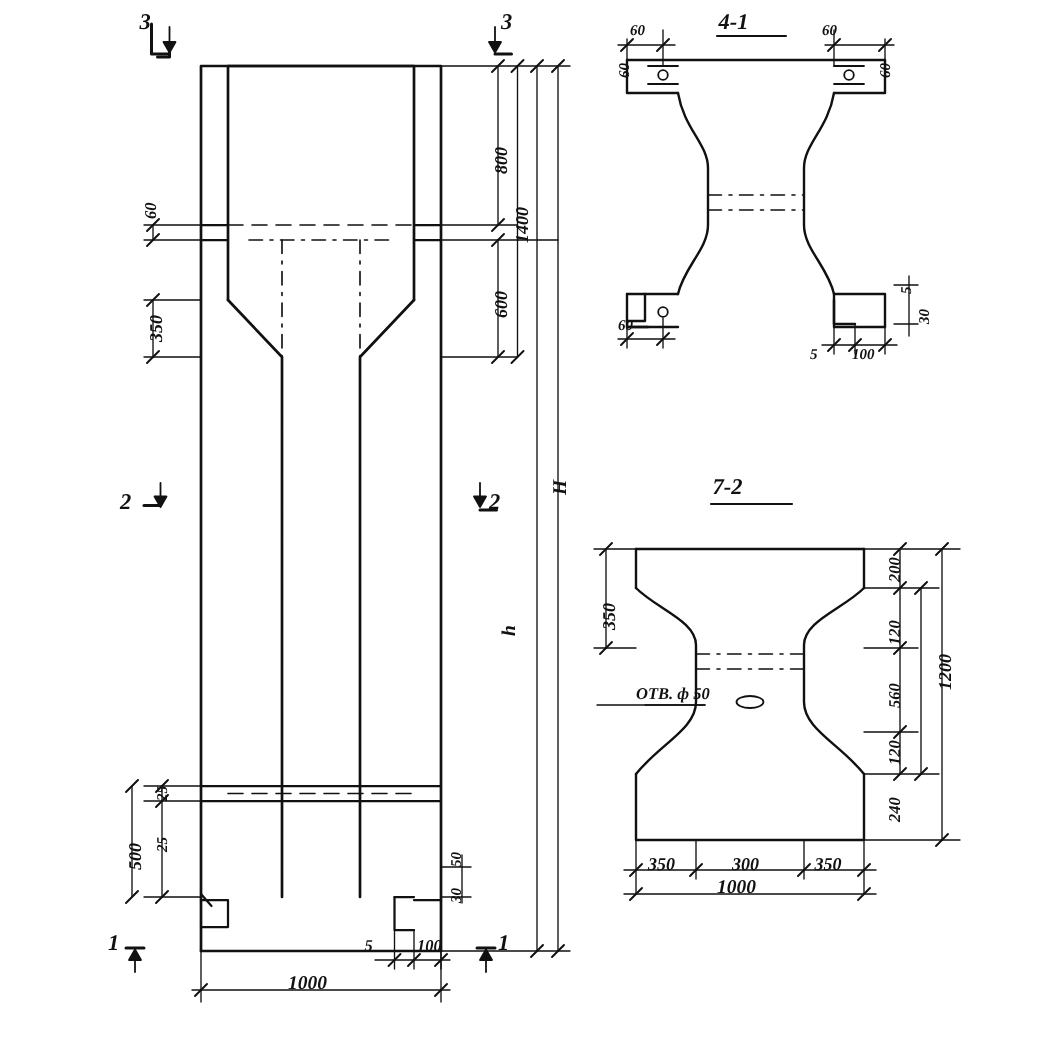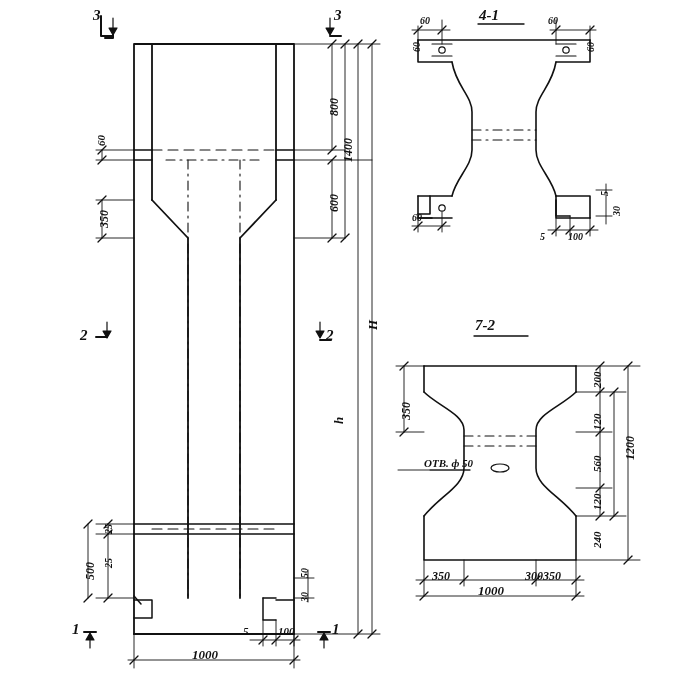--- a/index.html
+++ b/index.html
@@ -336,18 +336,18 @@
 
   <div class="lbl s15" style="left:475px;top:318px;">7-2</div>
   <div class="lbl s12 rot" style="left:400px;top:420px;transform:rotate(-90deg);">350</div>
   <div class="lbl s11 rot" style="left:592px;top:388px;transform:rotate(-90deg);">200</div>
   <div class="lbl s11 rot" style="left:592px;top:430px;transform:rotate(-90deg);">120</div>
   <div class="lbl s11 rot" style="left:592px;top:472px;transform:rotate(-90deg);">560</div>
   <div class="lbl s11 rot" style="left:592px;top:510px;transform:rotate(-90deg);">120</div>
   <div class="lbl s11 rot" style="left:592px;top:548px;transform:rotate(-90deg);">240</div>
   <div class="lbl s12 rot" style="left:624px;top:460px;transform:rotate(-90deg);">1200</div>
   <div class="lbl s12" style="left:432px;top:570px;">350</div>
-  <div class="lbl s12" style="left:488px;top:570px;margin-left:37px;">300</div>
+  <div class="lbl s12" style="left:488px;top:570px;">300</div>
   <div class="lbl s12" style="left:543px;top:570px;">350</div>
   <div class="lbl s13" style="left:478px;top:584px;">1000</div>
   <div class="lbl s11" style="left:400px;top:458px;margin-left:24px;">ОТВ. ф 50</div>
 
 </div>
 
 </body></html>

